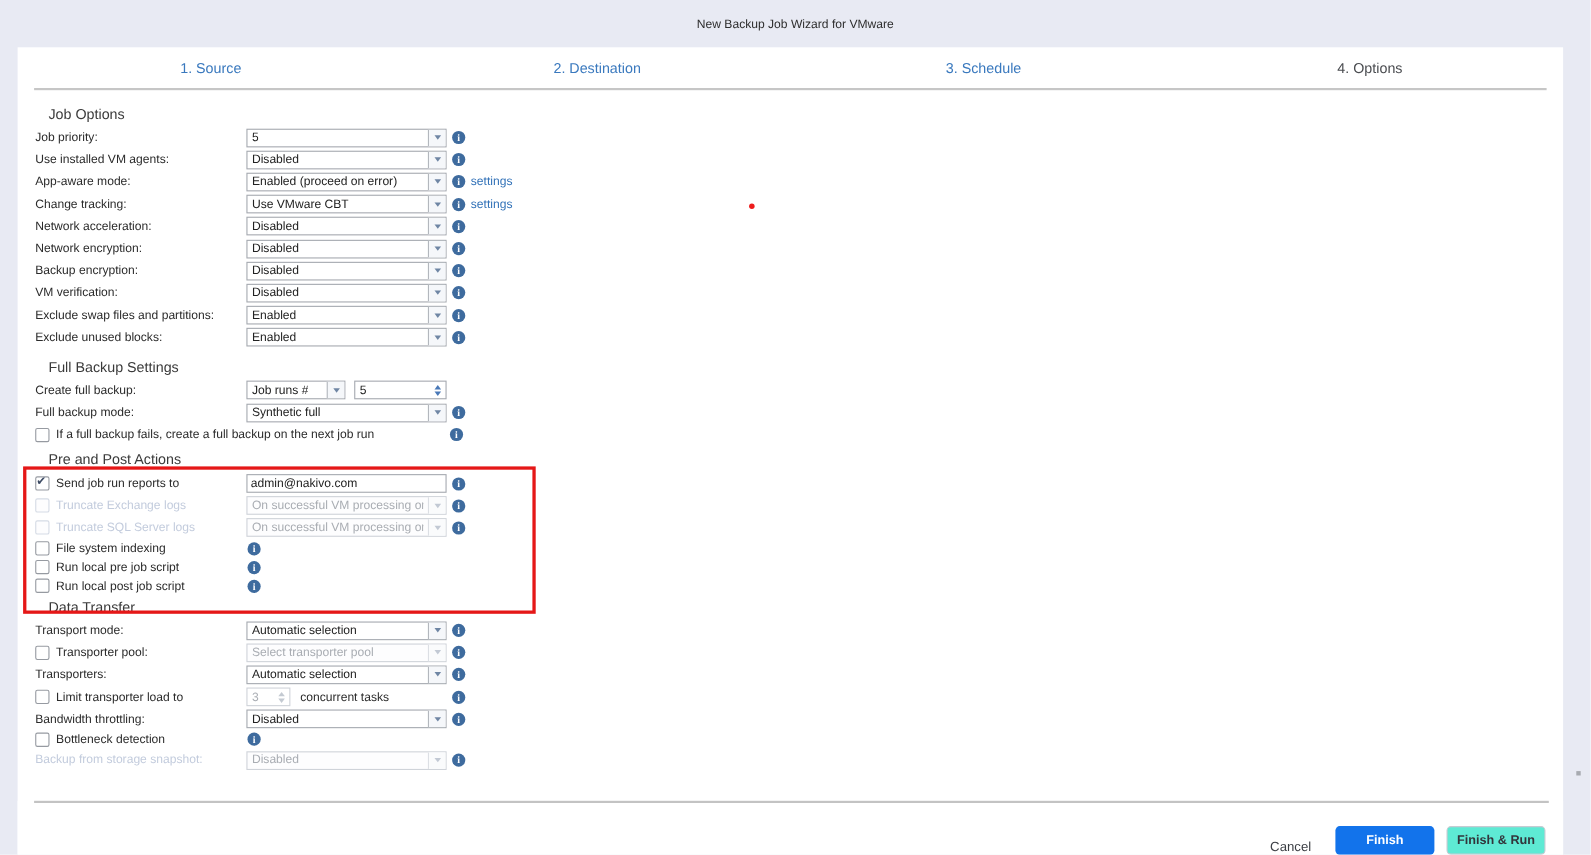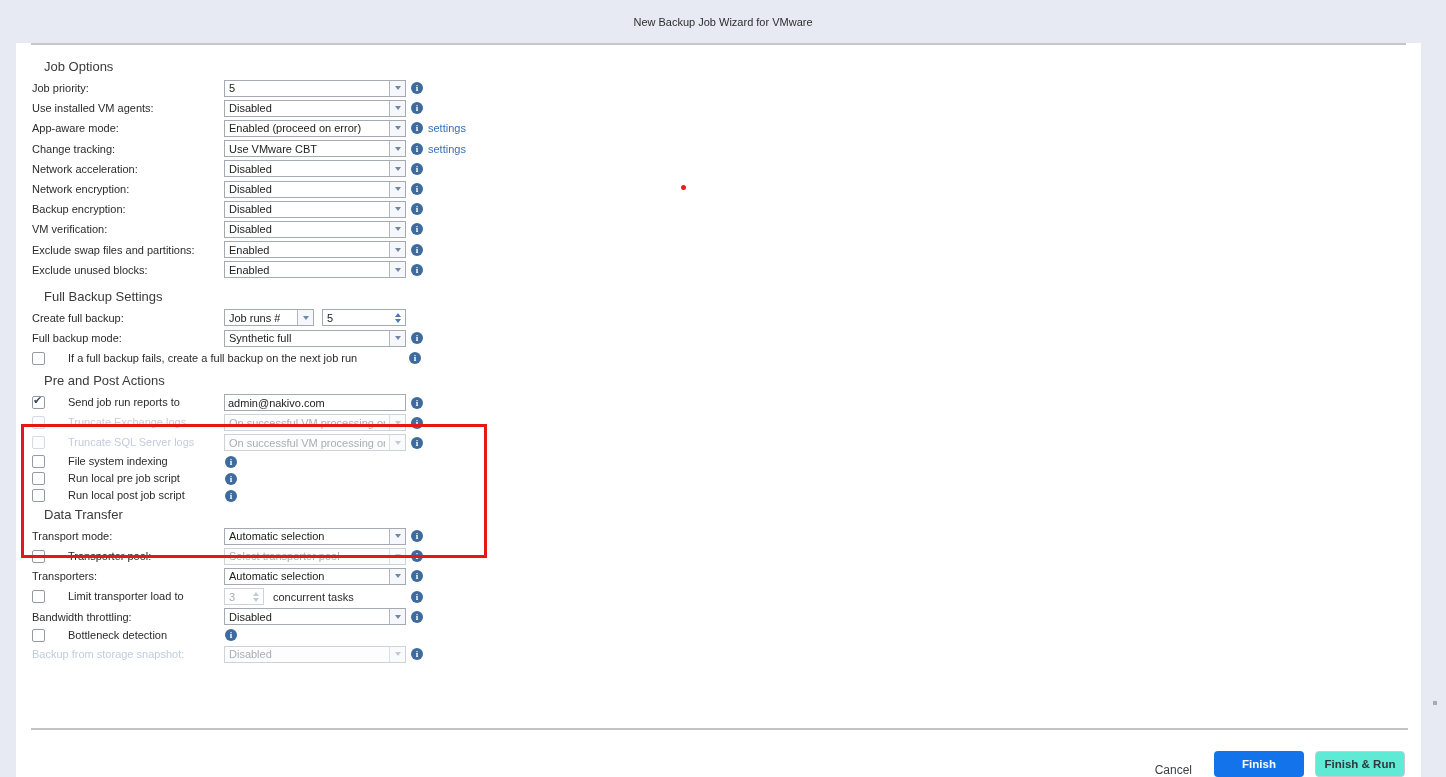--- a/index.html
+++ b/index.html
@@ -32,21 +32,21 @@
   h2.sec { font-size:13px; font-weight:normal; color:#3a3a3a; height:18px; line-height:18px;margin-left:12px; }
   #h-job { margin-top:13px; }
   #h-full { margin-top:8px; }
   #h-prepost { margin-top:4px; }
   #h-data { margin-top:2px; }
   .rows { margin-top:2px; }
   .row { display:flex; align-items:center; height:20.2px; position:relative; }
   .row.sm { height:17px; }
   .lbl { width:192px; flex:none; color:#2b2b2b; }
   .lbl.dis { color:#c3ccdd; }
-  .cbwrap { width:192px; flex:none; display:flex; align-items:flex-start;gap:17px; }
+  .cbwrap { width:192px; flex:none; display:flex; align-items:center; }
   .cbwrap.wide { width:auto; }
   .cb {
     width:13px; height:13px; border:1px solid #969aa1; background:#fff;
     border-radius:2px; margin-right:6px; flex:none; position:relative; cursor:pointer;
   }
   .cb.checked::after {
     content:"\2714"; position:absolute; left:0px; top:-3px;
     font-size:11px; color:#3c4a63;
   }
   .cb.dis { border-color:#d5dbe5; background:#fdfdfe; cursor:default; }
@@ -140,20 +140,26 @@
     font:bold 11.5px "Liberation Sans", sans-serif; cursor:pointer;
   }
 </style>
 </head>
 <body>
 
 <div class="titlebar">New Backup Job Wizard for VMware</div>
 
 <div class="panel">
 
+  <div class="steps">
+    <span class="step">1. Source</span>
+    <span class="step">2. Destination</span>
+    <span class="step">3. Schedule</span>
+    <span class="step active">4. Options</span>
+  </div>
   <div class="steps-line"></div>
 
   <div class="content">
 
     <h2 class="sec" id="h-job">Job Options</h2>
     <div class="rows">
       <div class="row">
         <span class="lbl">Job priority:</span>
         <div class="sel">
           <span class="sel-text">5</span>

